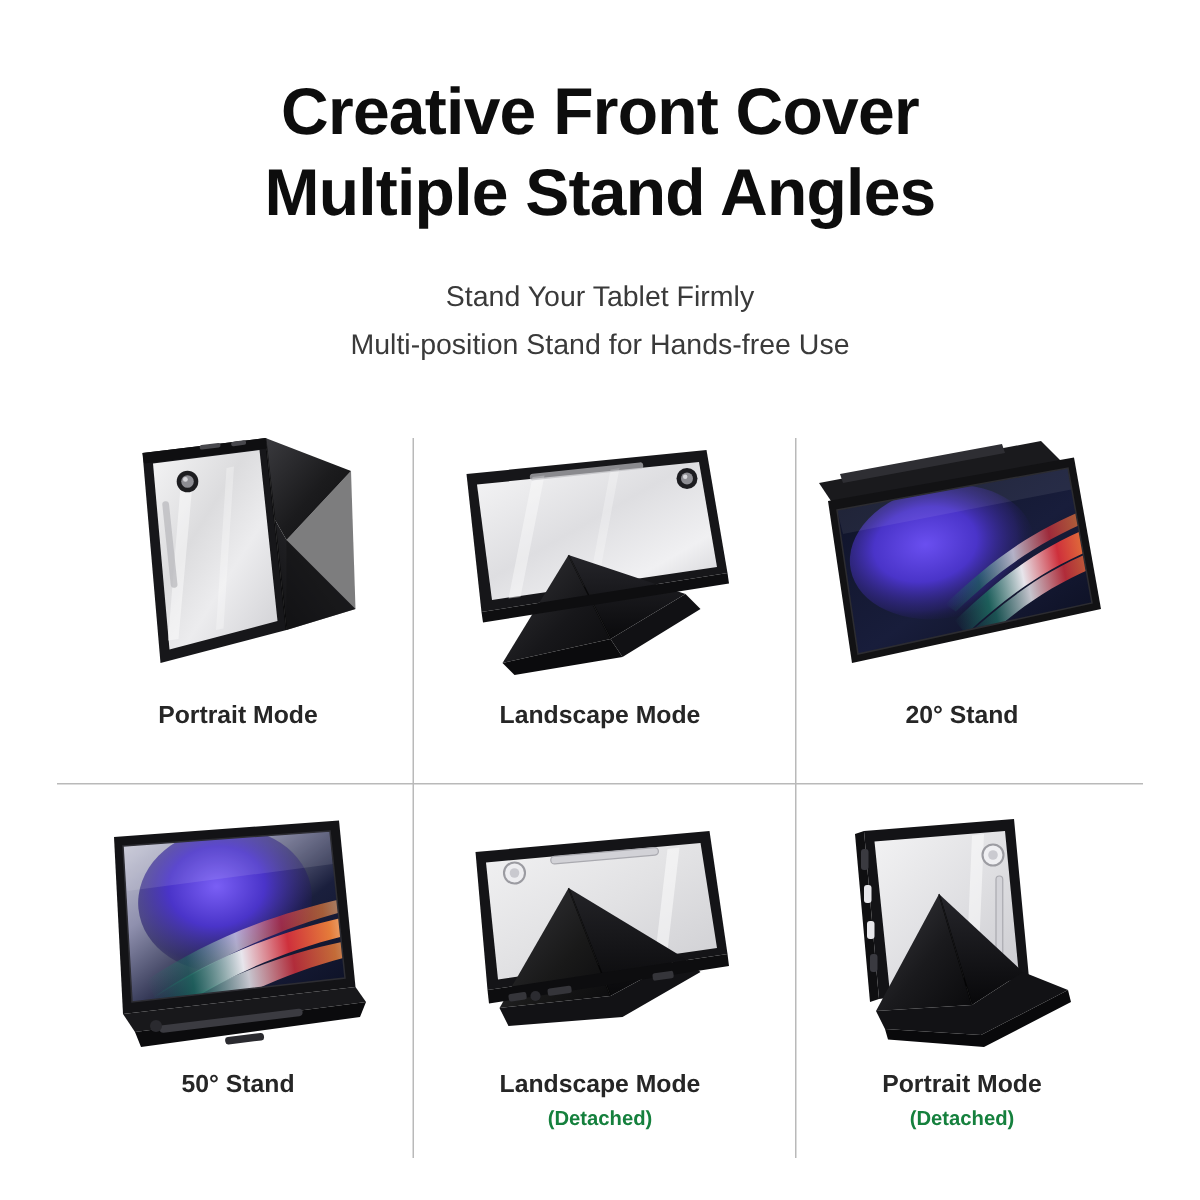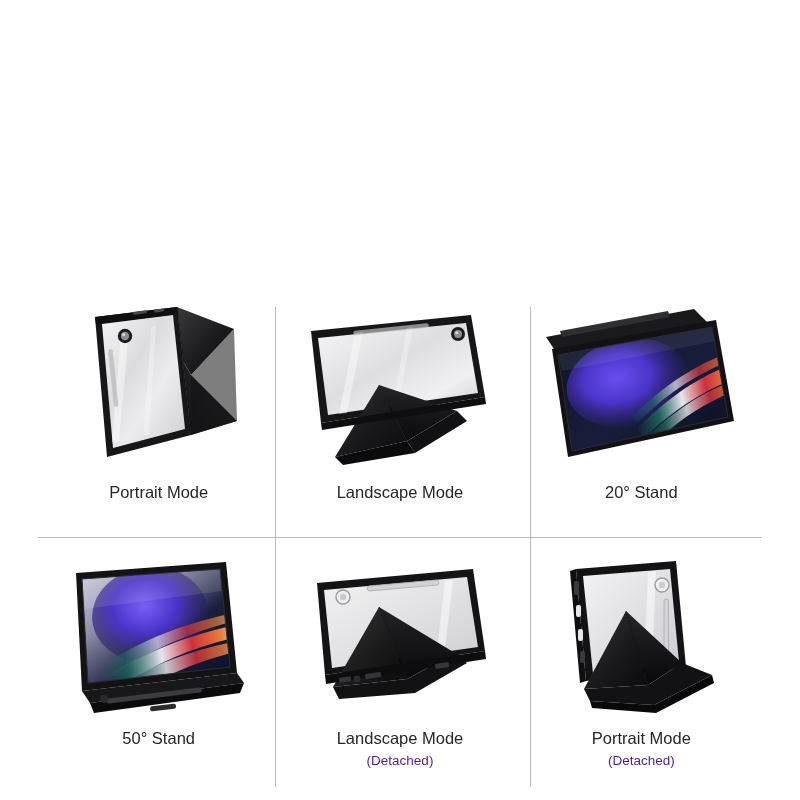--- a/index.html
+++ b/index.html
@@ -29,25 +29,26 @@
     font-size:19px;
     line-height:1.65;
     color:#3a3a3a;
     font-weight:400;
   }
   .subtitle .line{display:block;}
 
   
   .grid{
     position:absolute;
-    left:38px;top:301px;
+    left:38px;top:286px;
     width:724px;height:492px;
     display:grid;
     grid-template-columns:1fr 1fr 1fr;
     grid-template-rows:1fr 1fr;
+    font-weight:bold;
   }
   .cell{
     position:relative;
     display:flex;
     flex-direction:column;
     align-items:center;
     justify-content:flex-start;
   }
   .stage{
     position:relative;
@@ -60,21 +61,21 @@
   .caption{
     text-align:center;
     font-size:16.5px;
     color:#262626;
     line-height:1.35;
     margin-top:4px;
   }
   .caption .sub{
     display:block;
     font-size:13.5px;
-    color:#4c1d95;
+    color:#15803d;
     margin-top:3px;
   }
 
   
   .vline{
     position:absolute;
     width:1px;background:#b9b9b9;
     top:6px;height:480px;
   }
   .vline.v1{left:237px;}
@@ -85,20 +86,30 @@
     background:#b9b9b9;
     top:236px;
   }
   svg{display:block;overflow:visible;}
 </style>
 </head>
 <body>
 
 <div class="page">
 
+  <div class="header">
+    <h1 class="title">
+      <span class="line">Creative Front Cover</span>
+      <span class="line">Multiple Stand Angles</span>
+    </h1>
+    <div class="subtitle">
+      <span class="line">Stand Your Tablet Firmly</span>
+      <span class="line">Multi-position Stand for Hands-free Use</span>
+    </div>
+  </div>
 
   <div class="grid">
 
     <div class="vline v1"></div>
     <div class="vline v2"></div>
     <div class="hline"></div>
 
     <div class="cell">
       <div class="stage">
         <svg width="200" height="176" viewBox="0 0 200 176">

